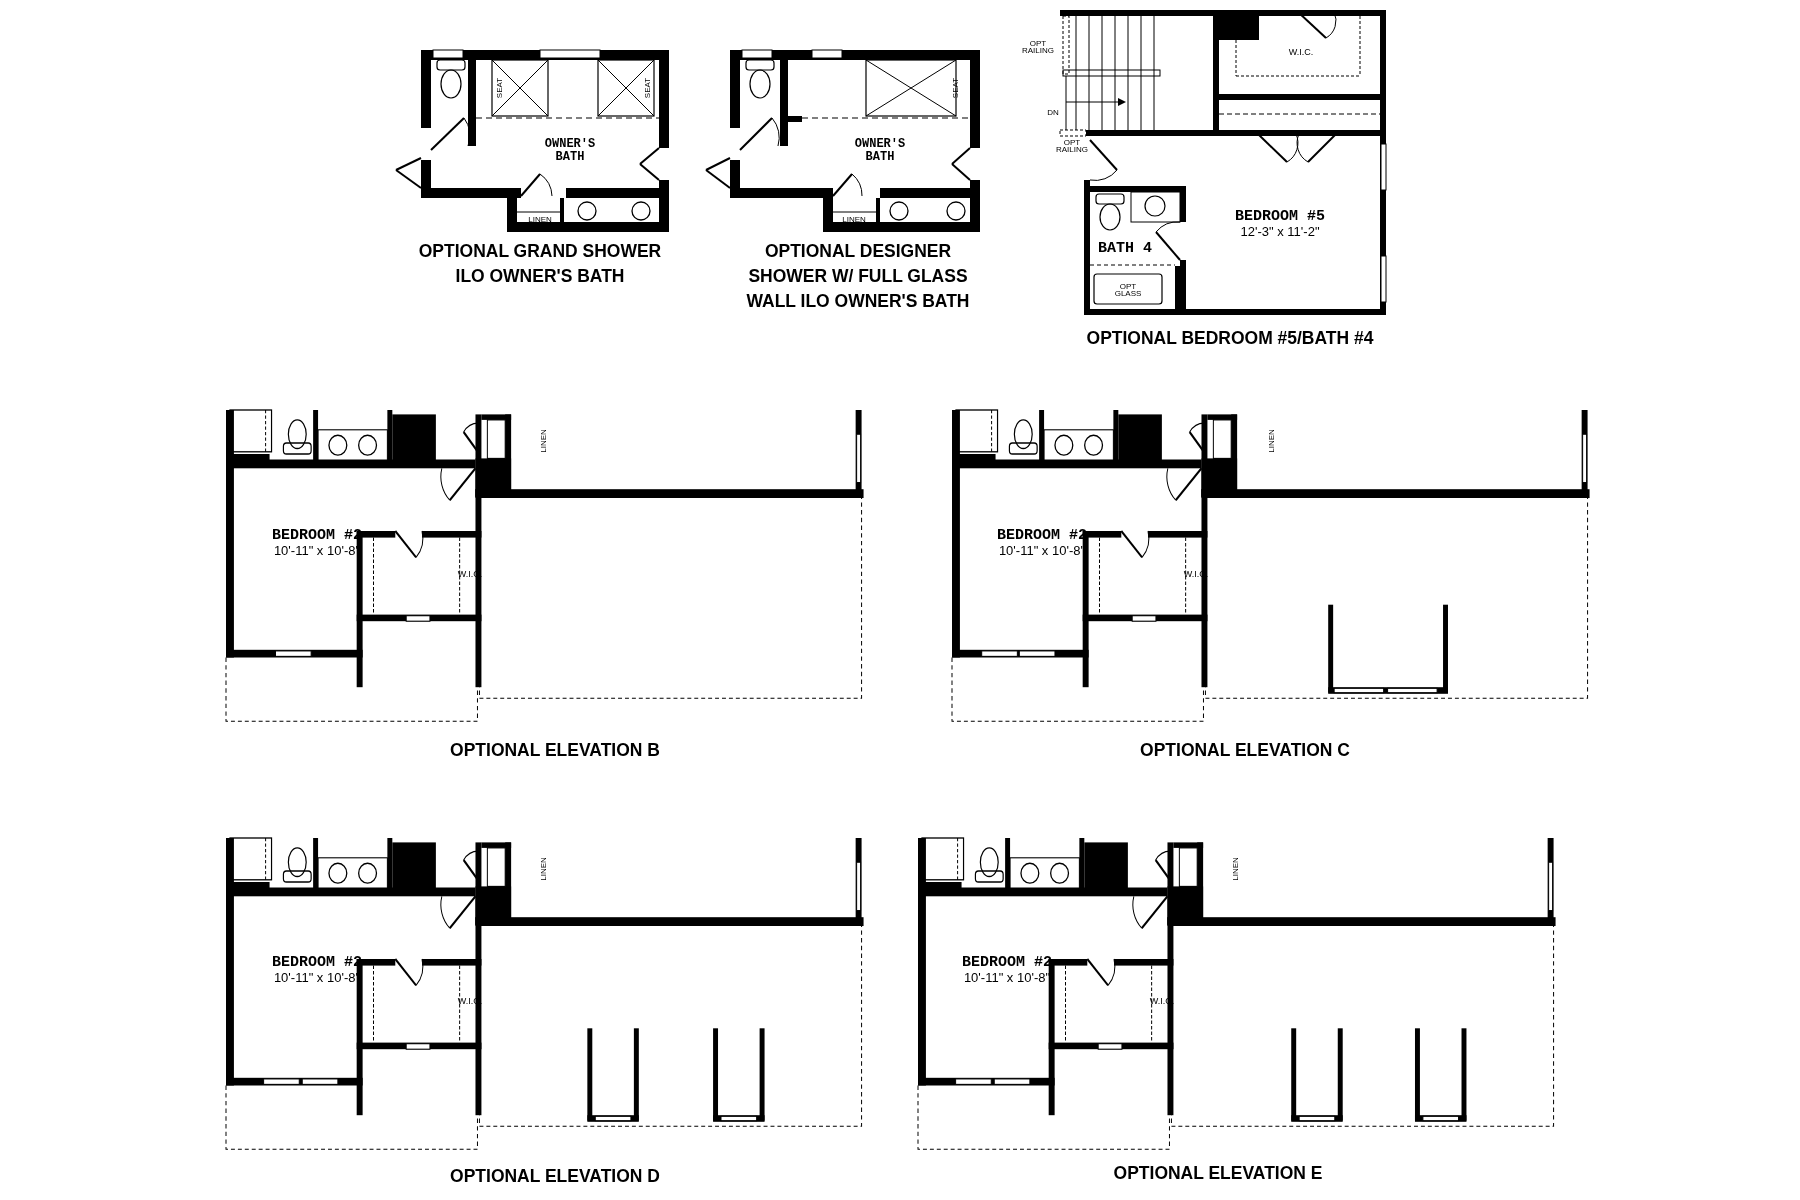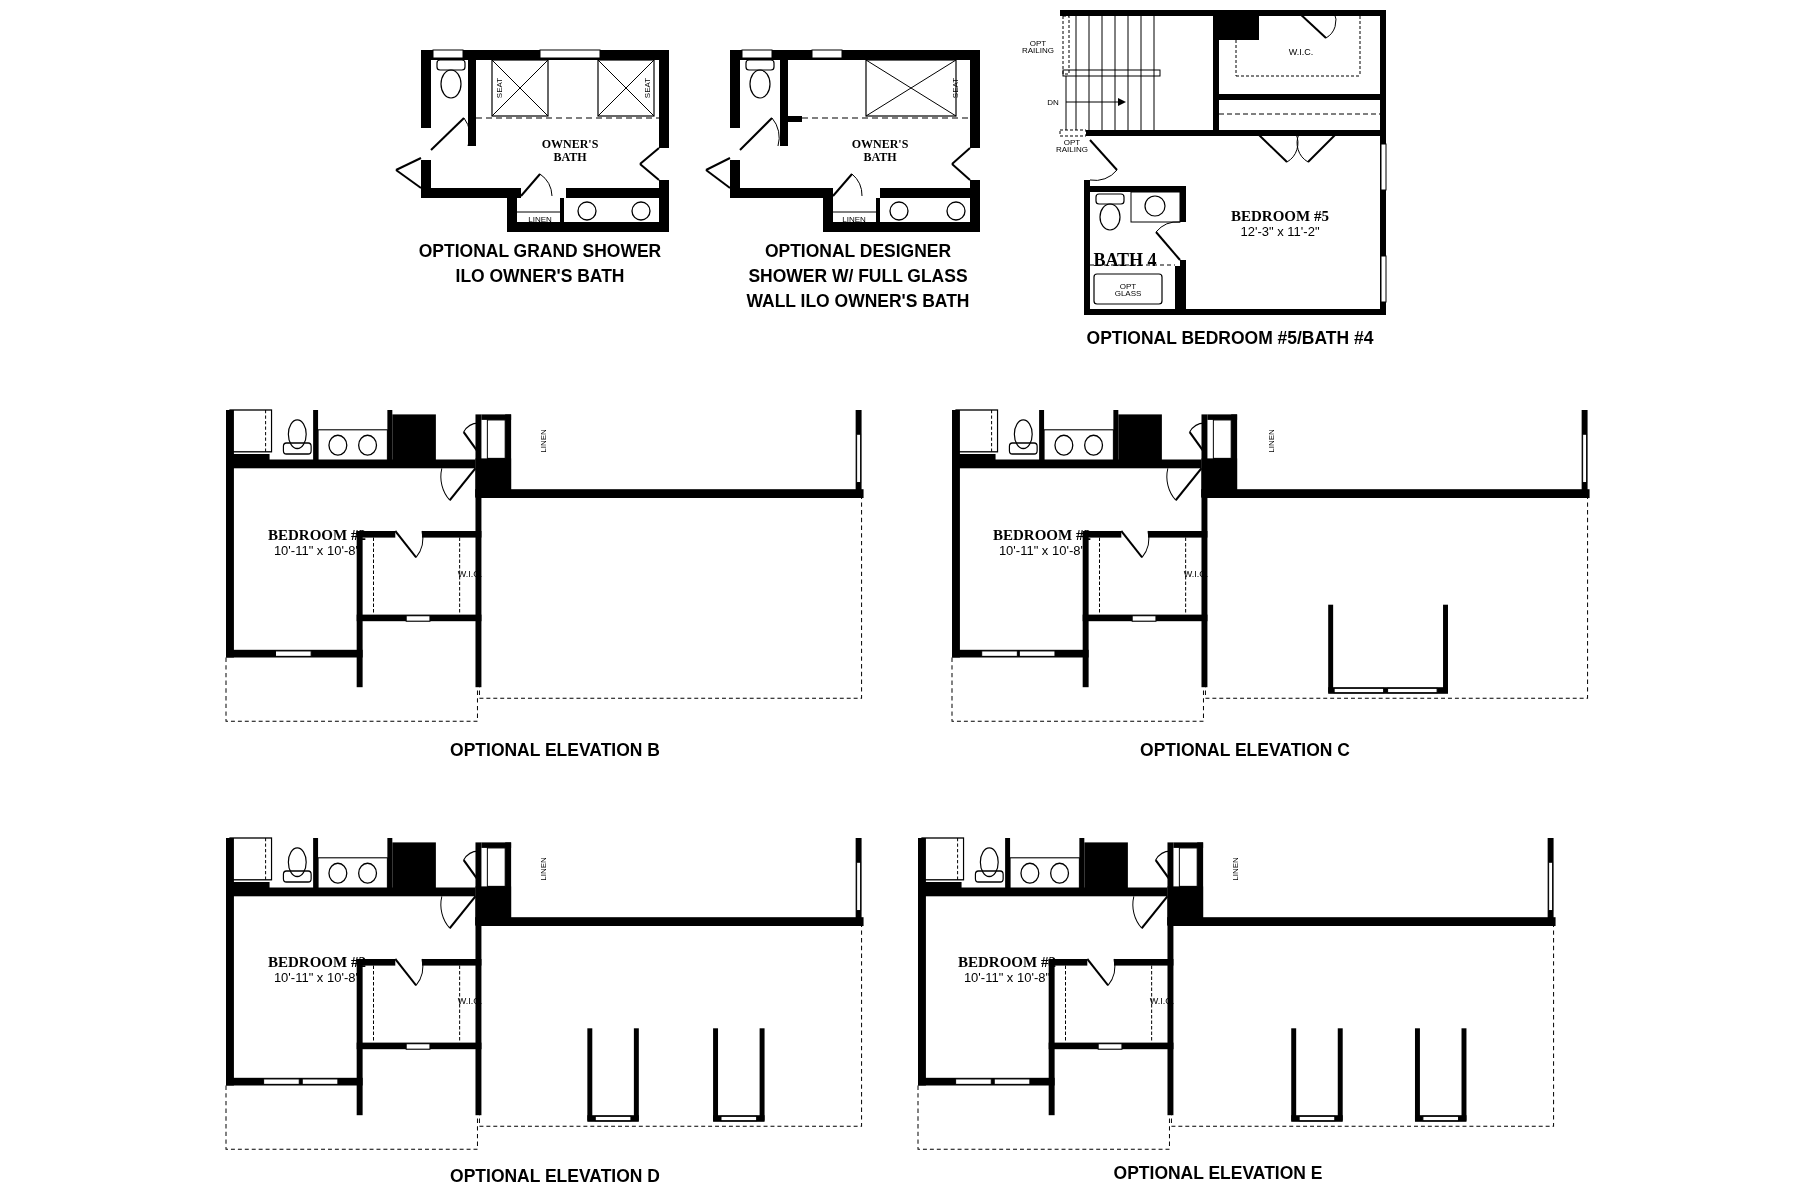--- a/index.html
+++ b/index.html
@@ -1,19 +1,19 @@
 <!DOCTYPE html>
 <html><head>
 <meta charset="utf-8">
 <style>
   html,body{margin:0;padding:0;background:#fff;}
   body{width:1800px;height:1200px;position:relative;overflow:hidden;font-family:"Liberation Sans",sans-serif;color:#000;}
   .abs{position:absolute;}
   .caption{position:absolute;font-family:"Liberation Sans",sans-serif;font-weight:bold;font-size:19px;text-align:center;line-height:25px;letter-spacing:0;transform:scaleX(0.92);transform-origin:center top;white-space:nowrap;}
-  .room{position:absolute;font-family:Liberation Serif, serif;font-weight:bold;font-size:15px;text-align:center;line-height:15px;white-space:nowrap;}
+  .room{position:absolute;font-family:Liberation Mono, monospace;font-weight:bold;font-size:15px;text-align:center;line-height:15px;white-space:nowrap;}
   .dim{position:absolute;font-family:"Liberation Sans",sans-serif;font-size:13px;text-align:center;white-space:nowrap;}
   .tiny{position:absolute;font-family:"Liberation Sans",sans-serif;font-size:8px;text-align:center;white-space:nowrap;line-height:8px;}
   .vert{transform:rotate(-90deg);transform-origin:center center;}
   svg{position:absolute;left:0;top:0;overflow:visible;}
 </style>
 </head>
 <body>
 
 <div class="abs" style="left:0;top:0;">
   <svg width="1800" height="1200">
@@ -170,27 +170,27 @@
       <rect x="1096" y="194" width="28" height="10" rx="3" stroke-width="1.2"></rect>
       <ellipse cx="1110" cy="217" rx="10" ry="13" stroke-width="1.2"></ellipse>
       <line x1="1180" y1="260" x2="1156" y2="232" stroke-width="2"></line>
       <path d="M1156 232 A28 28 0 0 1 1180 222" stroke-width="1"></path>
       <line x1="1090" y1="265" x2="1175" y2="265" stroke-width="1" stroke-dasharray="4,3"></line>
       <rect x="1094" y="274" width="68" height="30" rx="3" stroke-width="1.2"></rect>
     </g>
   </svg>
   <div class="tiny" style="left:1018px;top:40px;width:40px;">OPT</div>
   <div class="tiny" style="left:1018px;top:47px;width:40px;">RAILING</div>
-  <div class="tiny" style="left:1045px;top:99px;width:16px;">DN</div>
+  <div class="tiny" style="left:1045px;top:109px;width:16px;">DN</div>
   <div class="tiny" style="left:1052px;top:139px;width:40px;">OPT</div>
   <div class="tiny" style="left:1052px;top:146px;width:40px;">RAILING</div>
   <div class="tiny" style="left:1276px;top:48px;width:50px;font-size:9px;">W.I.C.</div>
   <div class="room" style="left:1220px;top:209px;width:120px;">BEDROOM #5</div>
   <div class="dim" style="left:1220px;top:224px;width:120px;">12'-3" x 11'-2"</div>
-  <div class="room" style="left:1090px;top:253px;width:70px;font-size:18px;">BATH 4</div>
+  <div class="room" style="left:1090px;top:241px;width:70px;font-size:15px;">BATH 4</div>
   <div class="tiny" style="left:1108px;top:283px;width:40px;">OPT</div>
   <div class="tiny" style="left:1108px;top:290px;width:40px;">GLASS</div>
   <div class="caption" style="left:1060px;top:325px;width:340px;">OPTIONAL BEDROOM #5/BATH #4</div>
 </div>
 
 <svg width="0" height="0" style="position:absolute;">
   <defs>
     <g id="elev-base">
 
       <rect x="0" y="0" width="8" height="225" fill="#000"></rect>

